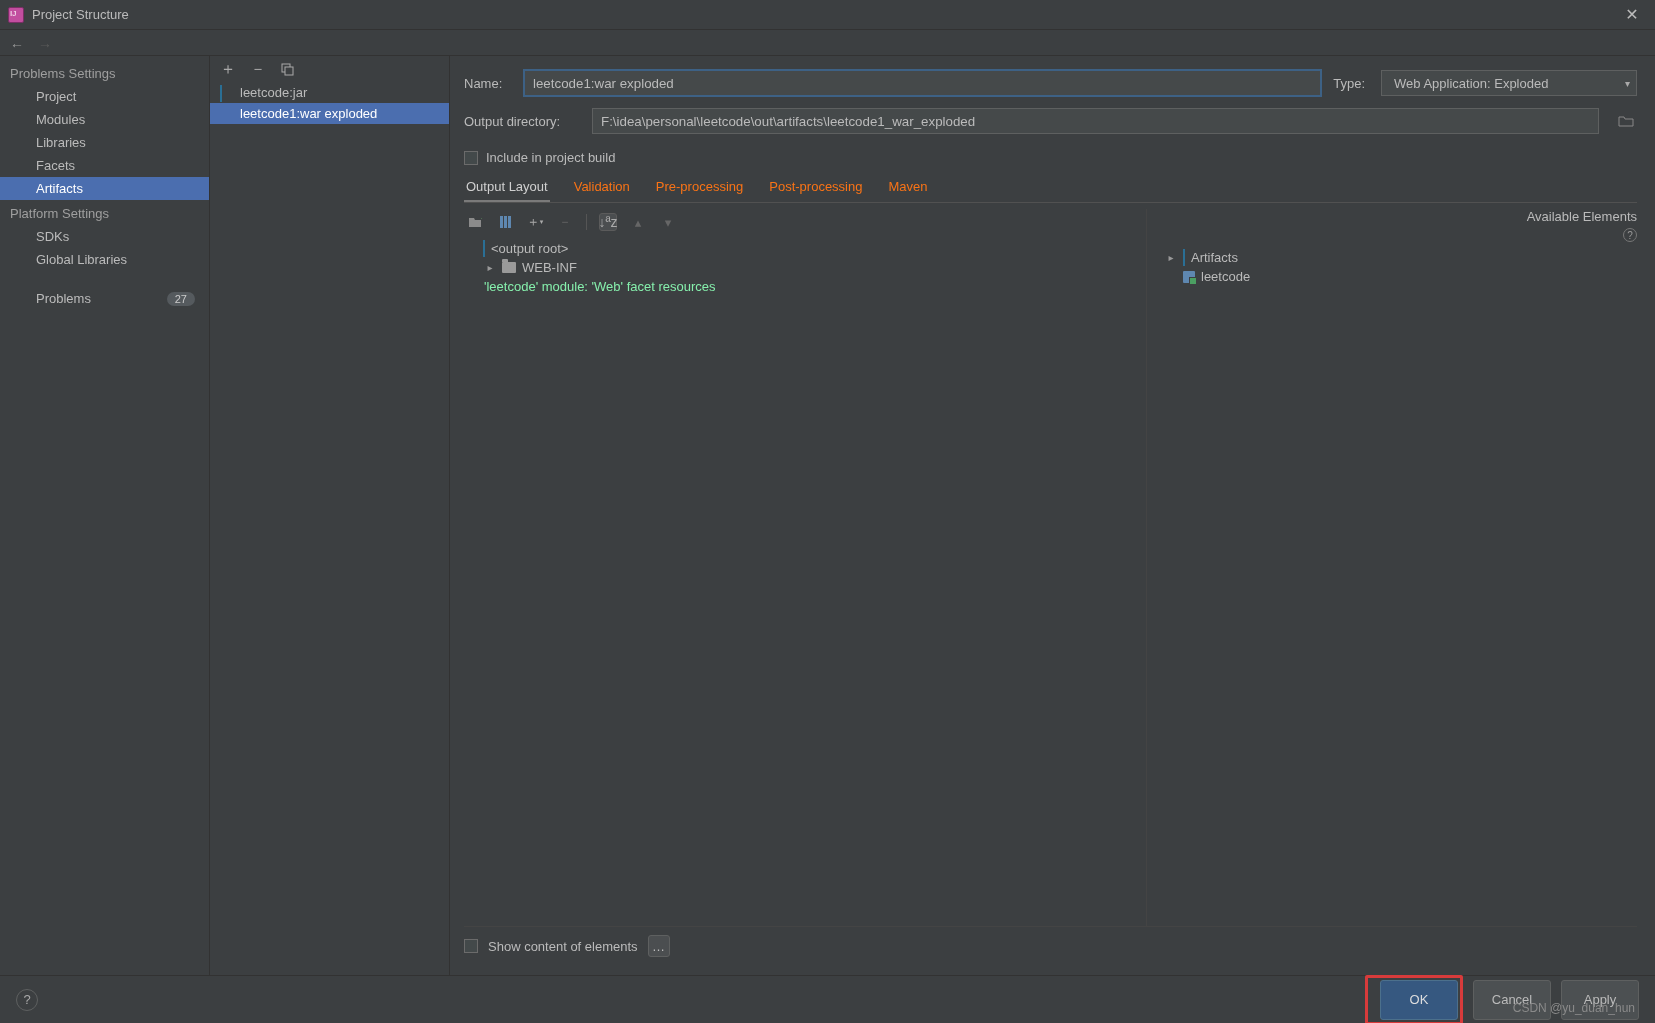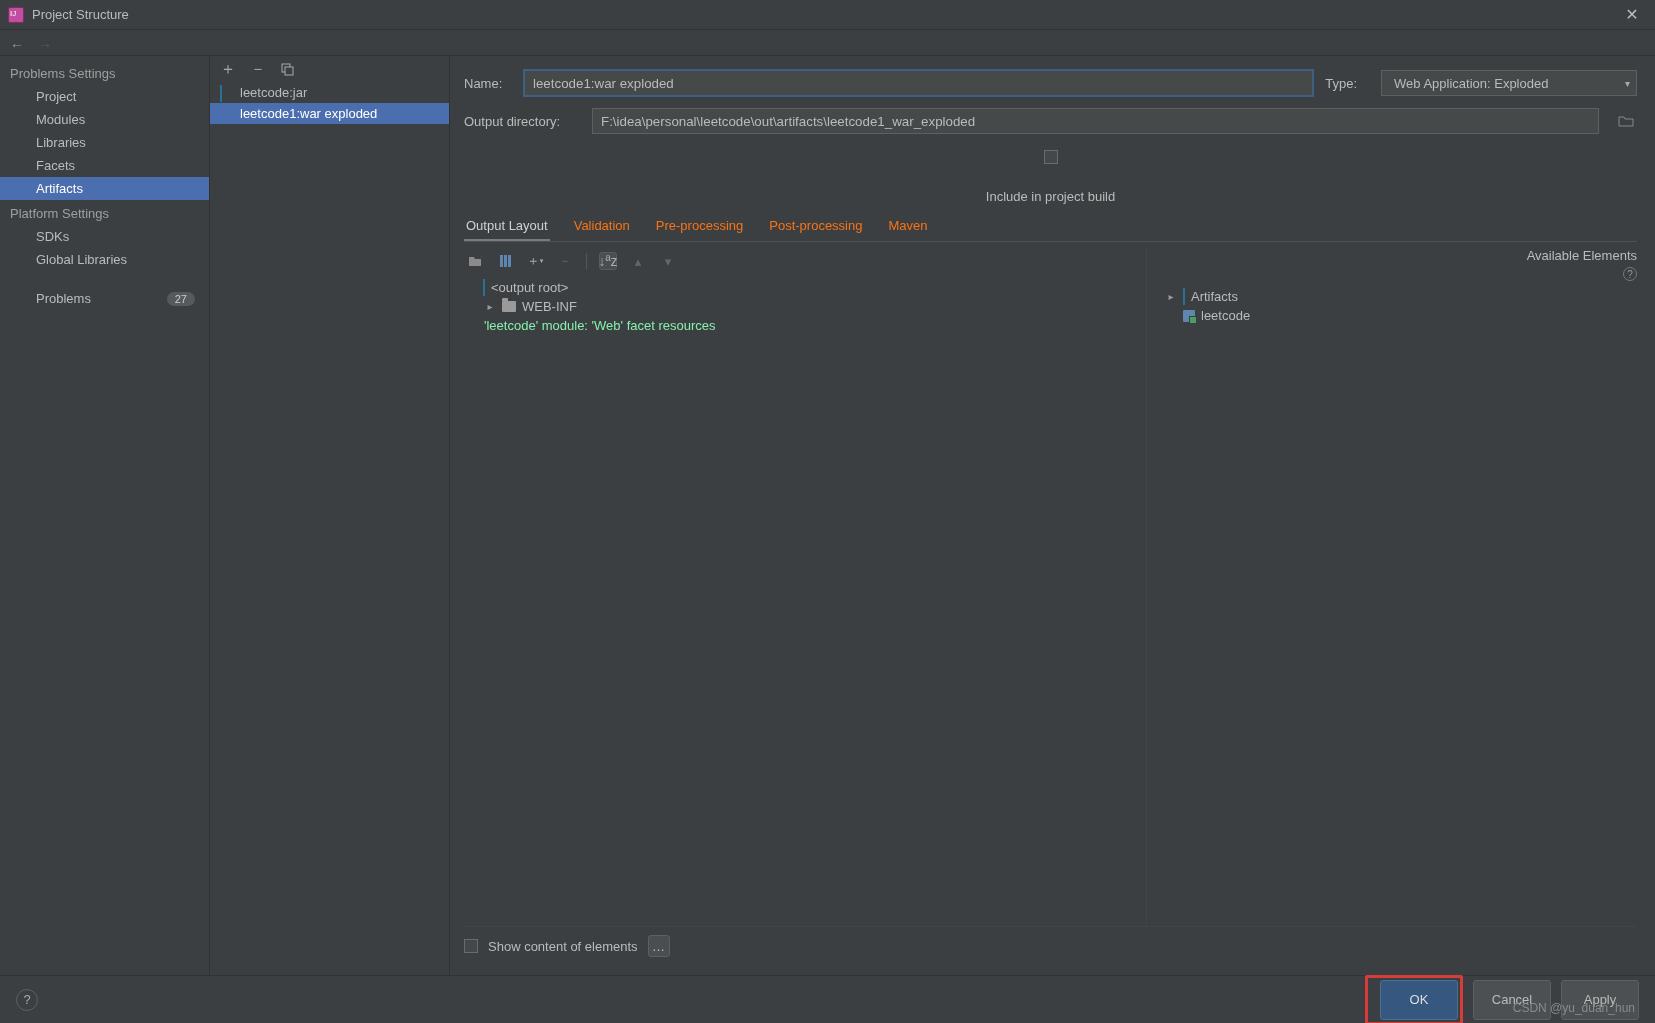--- a/index.html
+++ b/index.html
@@ -73,29 +73,29 @@
   display:flex;
   flex-direction:column;
 }
 .formrow { display:flex; align-items:center; gap:12px; margin-bottom:12px;}
 .formrow label { color:#bbb;}
 .formrow .name-label{ width:48px;}
 .formrow input[type=text]{
   flex:1; background:#45494a; border:1px solid #5e6060; color:#bbb; padding:4px 8px; height:26px;
 }
 .formrow input.focus { border:1px solid #3d6185; outline:1px solid #3d6185;}
-.typewrap{display:flex;align-items:center;gap:24px;}
+.typewrap{display:flex;align-items:center;gap:16px;}
 .type-dd{
   width:256px; height:26px; background:#45494a; border:1px solid #5e6060; display:flex; align-items:center; padding:0 6px; gap:6px; color:#bbb; cursor:pointer;
 }
 .type-dd .chev{margin-left:auto;color:#aaa;font-size:10px;}
 .out-label{width:116px;}
 .outrow input{flex:1;}
 .browse{width:22px;height:22px;display:flex;align-items:center;justify-content:center;color:#888;margin-left:4px;cursor:pointer;}
-.chkrow{display:flex;align-items:center;gap:25px;margin:4px 0 8px 0;flex-direction:column;}
+.chkrow{display:flex;align-items:center;gap:8px;margin:4px 0 8px 0;}
 .chk{width:14px;height:14px;border:1px solid #6b6b6b;background:#43494a;display:inline-block;}
 
 .tabs{display:flex;gap:22px;border-bottom:1px solid #515151;}
 .tab{padding:6px 2px;color:#f97316;cursor:pointer;}
 .tab.active{border-bottom:2px solid #7a7a7a;color:#d0d0d0;}
 
 .ol-area{display:flex;gap:10px;flex:1;margin-top:6px;overflow:hidden;}
 .ol-left{flex:1;border-right:1px solid #444;display:flex;flex-direction:column;}
 .ol-toolbar{display:flex;align-items:center;gap:12px;padding:4px 2px;}
 .tb-ico{width:18px;height:18px;display:flex;align-items:center;justify-content:center;color:#aaa;font-size:13px;cursor:pointer;border-radius:3px;}

